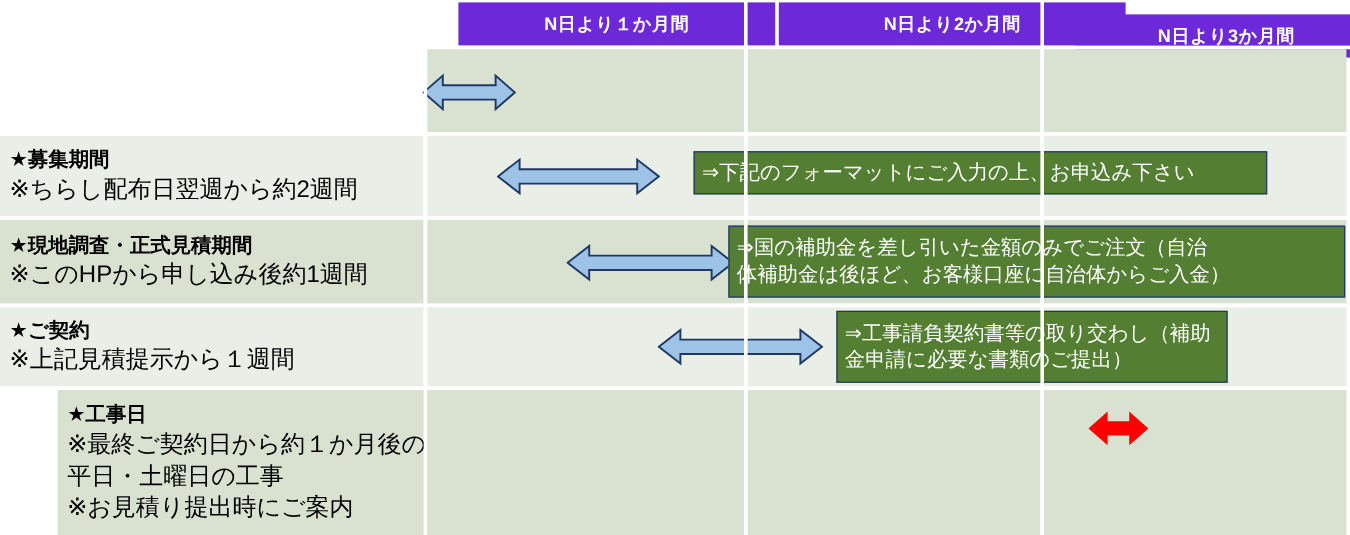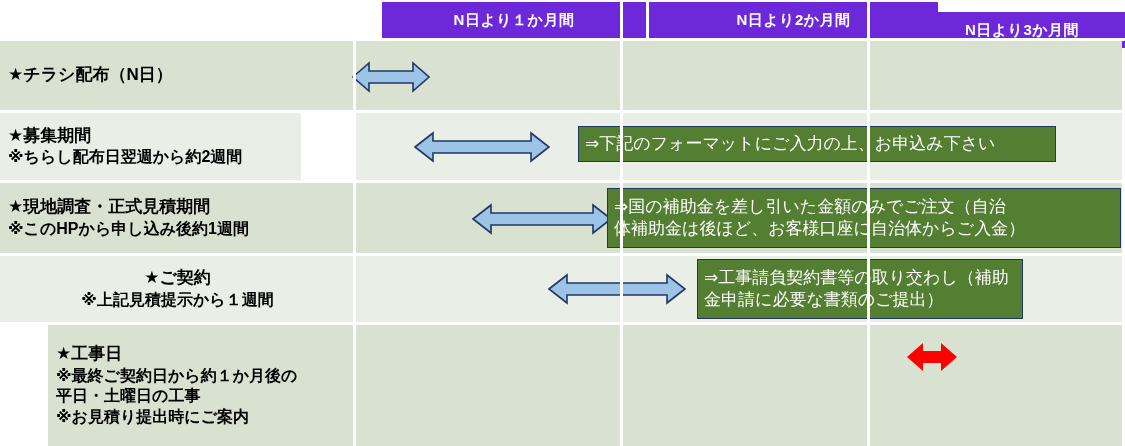--- a/index.html
+++ b/index.html
@@ -56,22 +56,22 @@
     padding: 4px 6px 4px 8px;
     color: #000000;
   }
   .label-title {
     font-size: 17px;
     font-weight: bold;
     line-height: 1.32;
     white-space: nowrap;
   }
   .label-note {
-    font-size: 16px;
-    font-weight: bold;
+    font-size: 20px;
+    font-weight: normal;
     line-height: 1.30;
     white-space: nowrap;
   }
 
   
   .arrow-wrap {
     position: absolute;
     pointer-events: none;
   }
   .arrow-wrap svg { display: block; }
@@ -117,34 +117,31 @@
   </div>
 
   <div class="cell hdr" style="left:623px; top:2px; width:289px; height:36px;">
     <span>N日より2か月間</span>
   </div>
 
   <div class="cell hdr" style="left:870px; top:12px; width:252px; height:36px;">
     <span>N日より3か月間</span>
   </div>
 
-  <div class="cell shade-dark label-cell" style="left:0px; top:41px; width:353px; height:69px;">
-    <div class="label-title">★チラシ配布（N日）</div>
-  </div>
   <div class="cell shade-dark" style="left:356px; top:41px; width:264px; height:69px;"></div>
   <div class="cell shade-dark" style="left:623px; top:41px; width:244px; height:69px;"></div>
   <div class="cell shade-dark" style="left:870px; top:41px; width:252px; height:69px;"></div>
 
   <div class="arrow-wrap" style="left:352px; top:60px;">
     <svg width="78" height="34" viewBox="0 0 78 34">
       <polygon points="1,17 17,3 17,11 61,11 61,3 77,17 61,31 61,23 17,23 17,31" fill="#9DC3E6" stroke="#1F3864" stroke-width="1.6" stroke-linejoin="miter"></polygon>
     </svg>
   </div>
 
-  <div class="cell shade-light label-cell" style="left:0px; top:113px; width:301px; height:67px;">
+  <div class="cell shade-light label-cell" style="left:0px; top:113px; width:353px; height:67px;">
     <div class="label-title">★募集期間</div>
     <div class="label-note">※ちらし配布日翌週から約2週間</div>
   </div>
   <div class="cell shade-light" style="left:356px; top:113px; width:264px; height:67px;"></div>
   <div class="cell shade-light" style="left:623px; top:113px; width:244px; height:67px;"></div>
   <div class="cell shade-light" style="left:870px; top:113px; width:252px; height:67px;"></div>
 
   <div class="arrow-wrap" style="left:414px; top:130px;">
     <svg width="136" height="34" viewBox="0 0 136 34">
       <polygon points="1,17 19,3 19,11 117,11 117,3 135,17 117,31 117,23 19,23 19,31" fill="#9DC3E6" stroke="#1F3864" stroke-width="1.6" stroke-linejoin="miter"></polygon>
@@ -167,21 +164,21 @@
     <svg width="140" height="34" viewBox="0 0 140 34">
       <polygon points="1,17 19,3 19,11 121,11 121,3 139,17 121,31 121,23 19,23 19,31" fill="#9DC3E6" stroke="#1F3864" stroke-width="1.6" stroke-linejoin="miter"></polygon>
     </svg>
   </div>
 
   <div class="callout" style="left:607px; top:188px; width:514px; height:60px;">
     <span class="cline">⇒国の補助金を差し引いた金額のみでご注文（自治</span>
     <span class="cline">体補助金は後ほど、お客様口座に自治体からご入金）</span>
   </div>
 
-  <div class="cell shade-light label-cell" style="left:0px; top:256px; width:353px; height:66px;align-items:center;">
+  <div class="cell shade-light label-cell" style="left:0px; top:256px; width:353px; height:66px;">
     <div class="label-title">★ご契約</div>
     <div class="label-note">※上記見積提示から１週間</div>
   </div>
   <div class="cell shade-light" style="left:356px; top:256px; width:264px; height:66px;"></div>
   <div class="cell shade-light" style="left:623px; top:256px; width:244px; height:66px;"></div>
   <div class="cell shade-light" style="left:870px; top:256px; width:252px; height:66px;"></div>
 
   <div class="arrow-wrap" style="left:548px; top:272px;">
     <svg width="138" height="34" viewBox="0 0 138 34">
       <polygon points="1,17 19,3 19,11 119,11 119,3 137,17 119,31 119,23 19,23 19,31" fill="#9DC3E6" stroke="#1F3864" stroke-width="1.6" stroke-linejoin="miter"></polygon>

